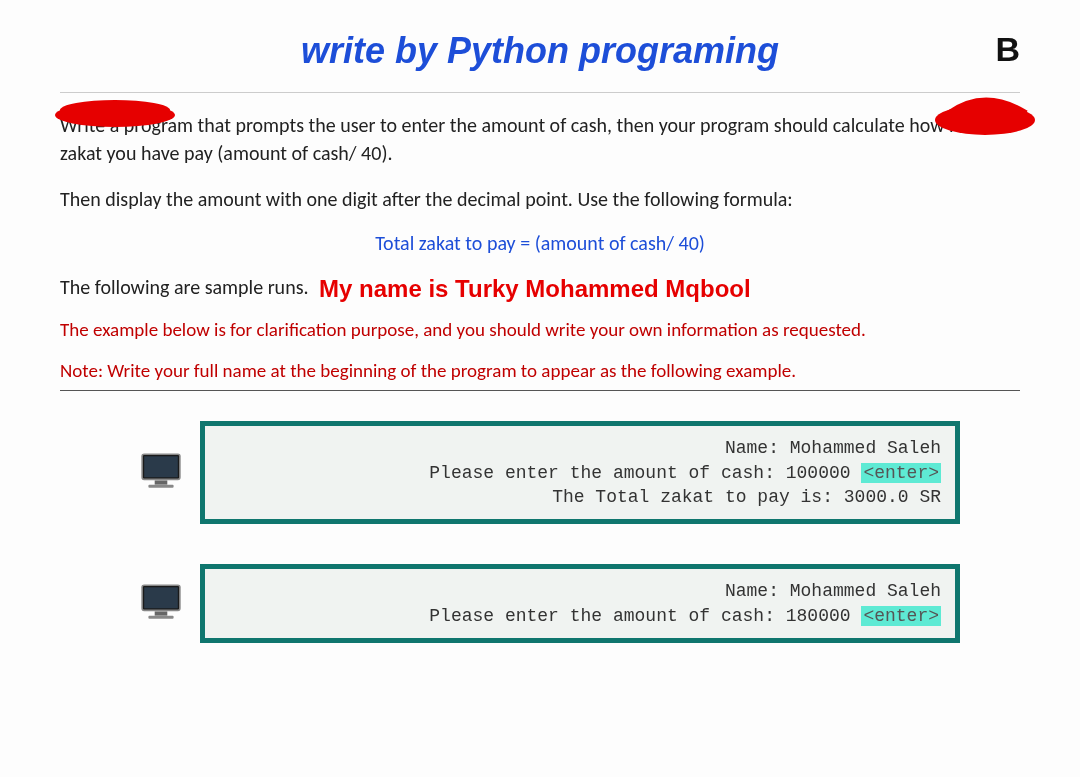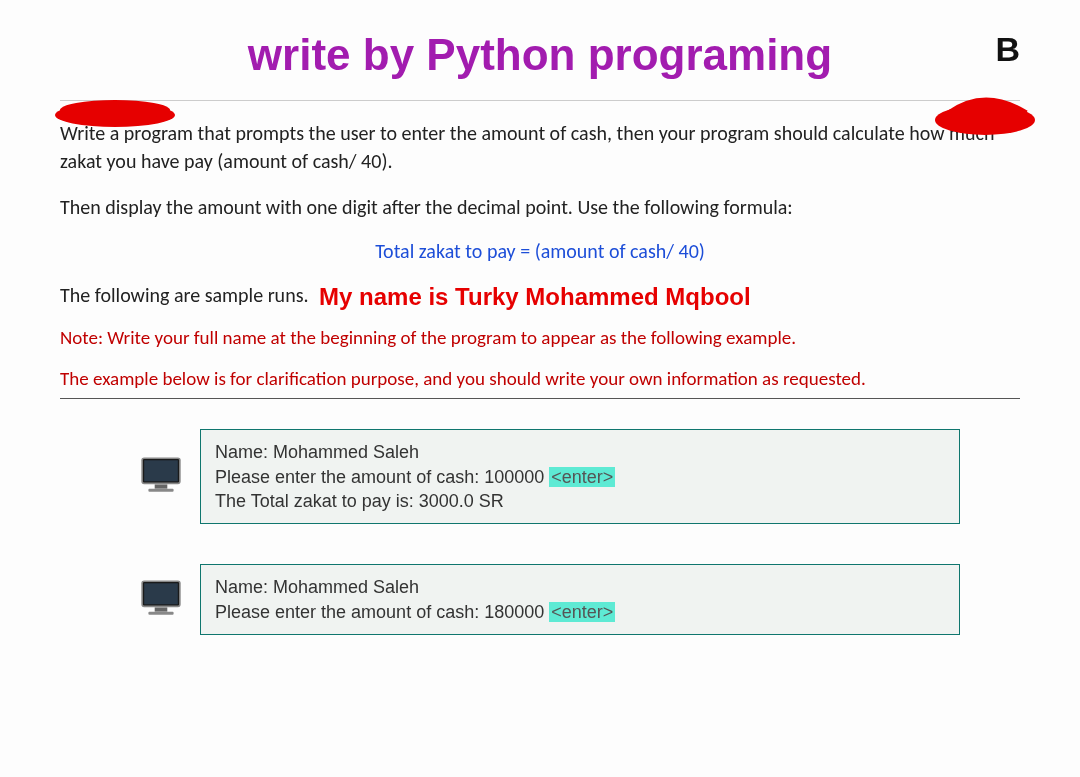--- a/index.html
+++ b/index.html
@@ -15,27 +15,28 @@
     padding: 30px 60px 40px 60px;
     position: relative;
   }
   .header-row {
     position: relative;
     margin-bottom: 10px;
     padding-bottom: 20px;
     border-bottom: 1px solid #ccc;
   }
   .title-red {
-    color: #a21caf;
-    font-size: 44px;
+    color: #1d4ed8;
+    font-size: 36px;
     font-weight: bold;
     font-family: Arial, sans-serif;
     text-align: center;
     margin-left: 40px;
     margin-right: 40px;
+    font-style: italic;
   }
   .corner-b {
     position: absolute;
     right: 0;
     top: 0;
     font-size: 34px;
     font-weight: bold;
     font-family: Arial, sans-serif;
     color: #111;
   }
@@ -86,27 +87,28 @@
     margin: 20px 0 40px 80px;
     gap: 18px;
   }
   .monitor {
     width: 42px;
     flex-shrink: 0;
   }
   .code-box {
     flex: 1;
     background: #f0f3f1;
-    border: 1px solid #0f766e;
+    border: 5px solid #0f766e;
     padding: 10px 14px;
-    font-family: Liberation Sans, sans-serif;
+    font-family: Liberation Mono, monospace;
     font-size: 18px;
     line-height: 1.35;
     color: #333;
     margin-right: 60px;
+    text-align: right;
   }
   .code-line { white-space: pre; }
   .enter-tag {
     background: #5eead4;
     color: #555;
     padding: 0 2px;
   }
 </style>
 </head>
 <body>
@@ -132,22 +134,22 @@
 
   <p class="body-text">Write a program that prompts the user to enter the amount of cash, then your program should calculate how much zakat you have pay (amount of cash/ 40).</p>
   <p class="body-text">Then display the amount with one digit after the decimal point. Use the following formula:</p>
   <div class="formula">Total zakat to pay = (amount of cash/ 40)</div>
 
   <div class="sample-line">
     <span>The following are sample runs.</span>
     <span class="name-red">My name is Turky  Mohammed Mqbool</span>
   </div>
 
+  <div class="note-red">The example below is for clarification purpose, and you should write your own information as requested.</div>
   <div class="note-red">Note: Write your full name at the beginning of the program to appear as the following example.</div>
-  <div class="note-red">The example below is for clarification purpose, and you should write your own information as requested.</div>
 
   <hr class="hr">
 
   <div class="run-block">
     <div class="monitor">
       <svg viewBox="0 0 40 36" width="42" height="38">
         <rect x="2" y="2" width="36" height="24" rx="2" fill="#1a1a1a" stroke="#888" stroke-width="1.5"></rect>
         <rect x="4" y="4" width="32" height="20" fill="#2a3a4a"></rect>
         <rect x="14" y="27" width="12" height="4" fill="#666"></rect>
         <rect x="8" y="31" width="24" height="3" rx="1" fill="#888"></rect>

